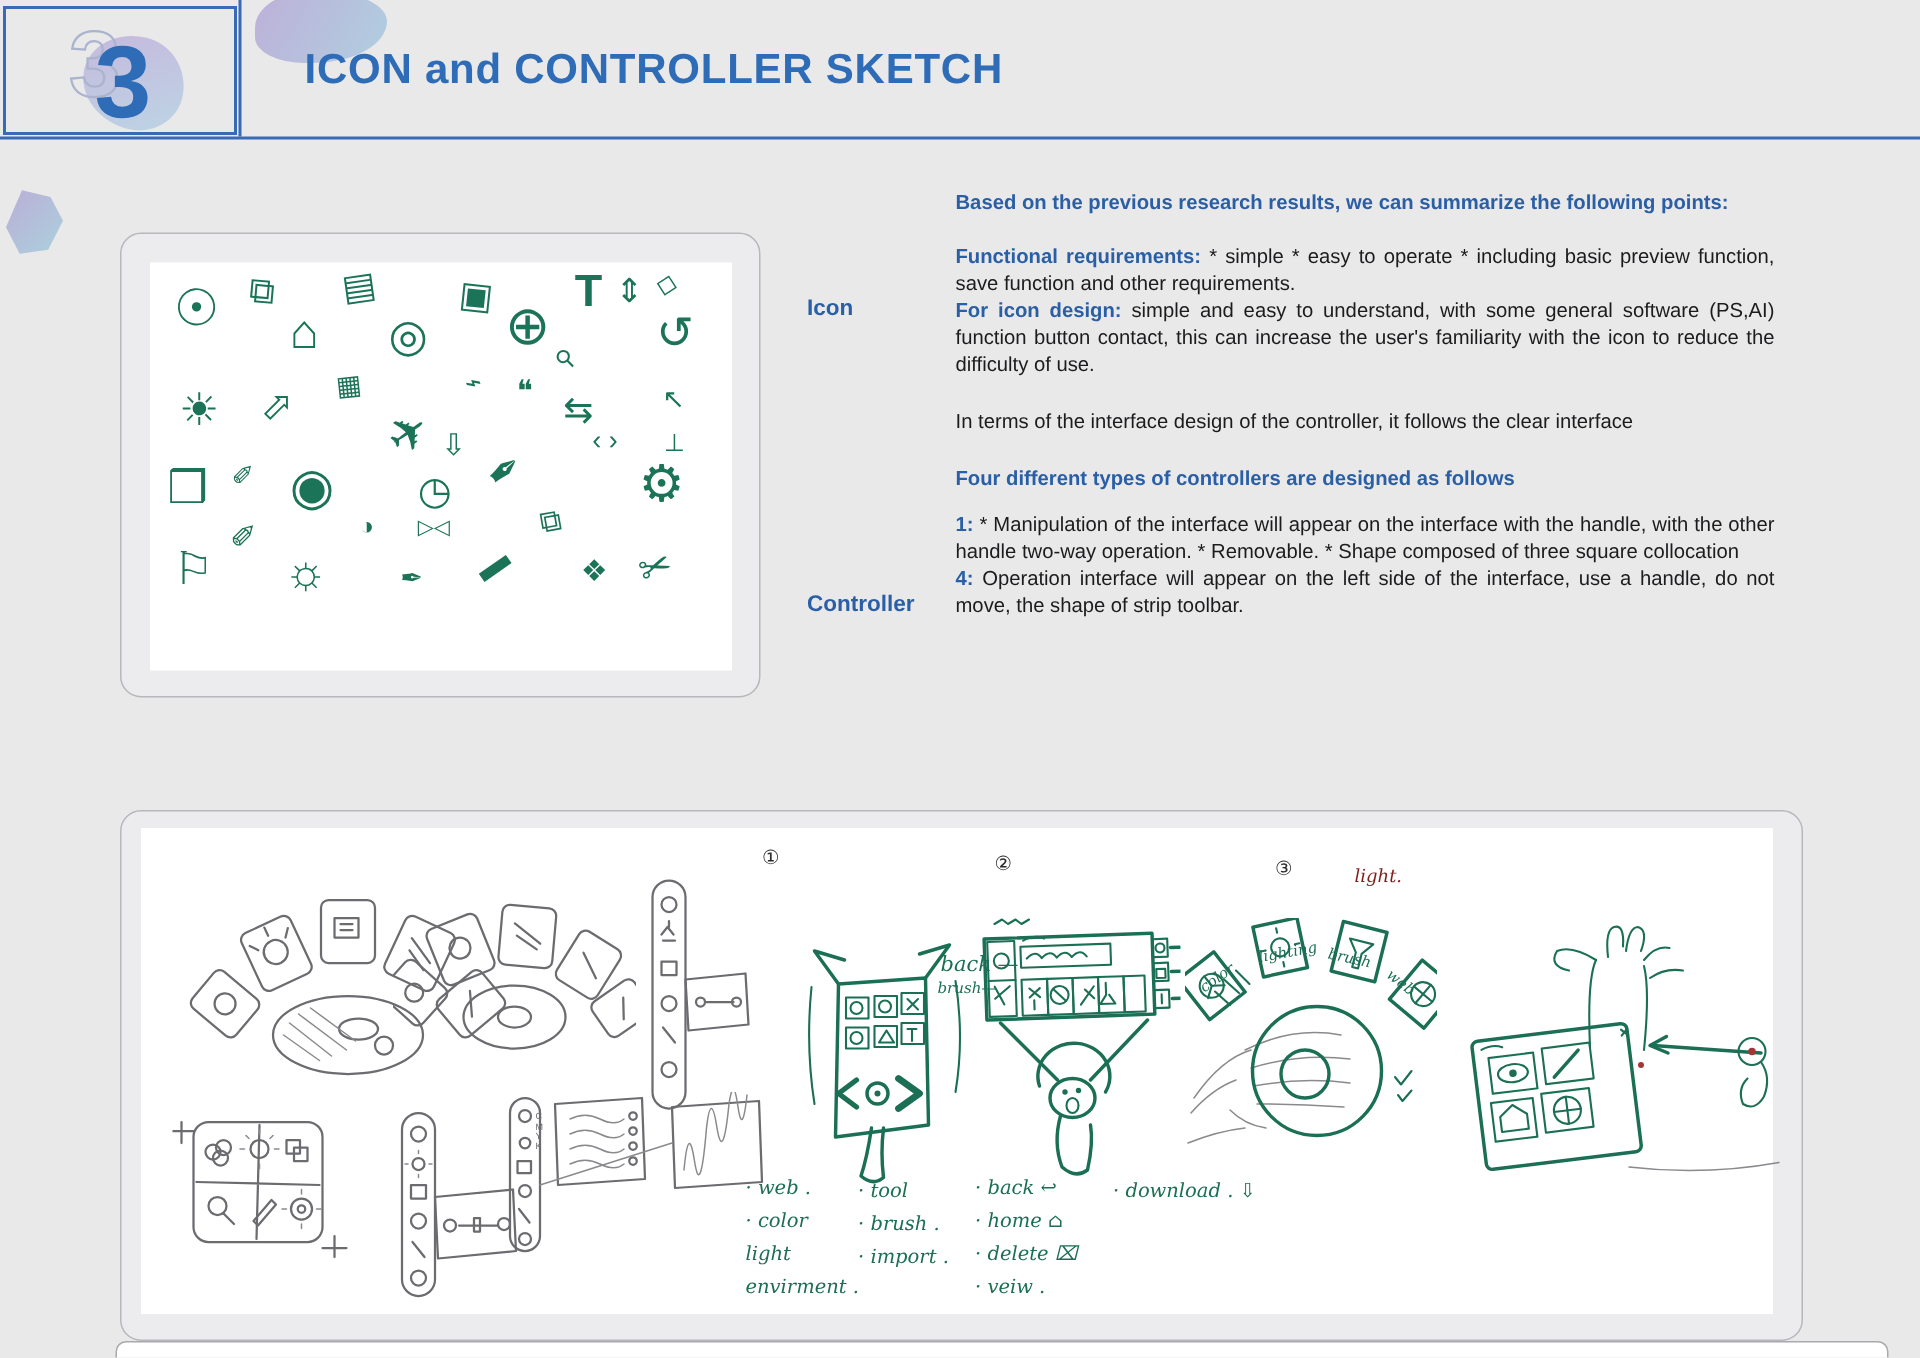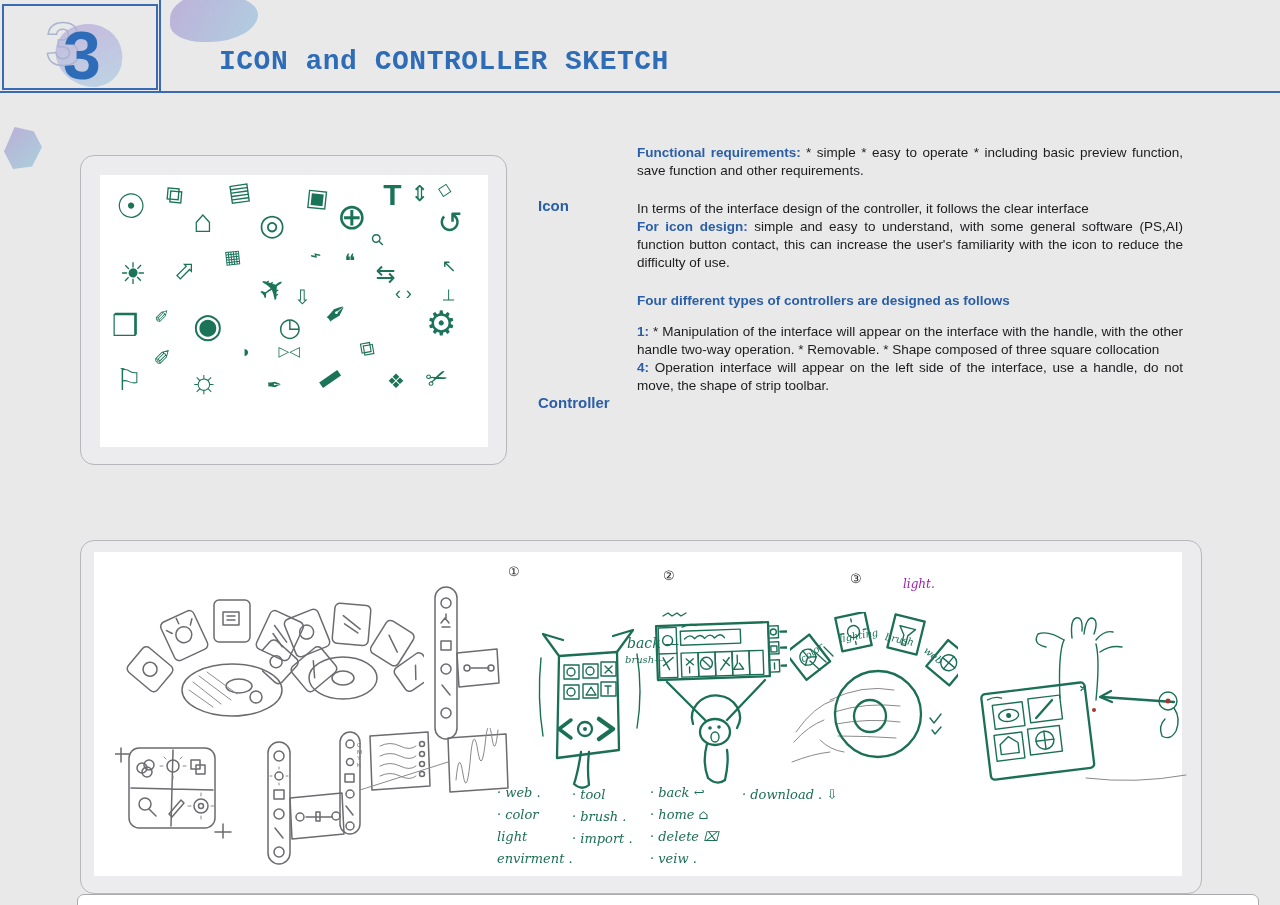--- a/index.html
+++ b/index.html
@@ -66,21 +66,21 @@
 
 <div>
   <div class="blob blob-a"></div>
   <div class="blob blob-b"></div>
   <div class="blob blob-c"></div>
   <div class="hdr-box"></div>
   <span class="num-outline">3</span>
   <span class="num-solid">3</span>
   <div class="hdr-vline"></div>
   <div class="hdr-hline"></div>
-  <h1 class="page-title" style="margin:16px;font-family:Liberation Mono, monospace;">ICON and CONTROLLER SKETCH</h1>
+  <h1 class="page-title" style="margin:0;">ICON and CONTROLLER SKETCH</h1>
 </div>
 
 <div class="panel panel-icon"></div>
 <div class="white-area icon-white">
     <span class="sk-icon" style="left: 4%; top: 5%; font-size: 34px; transform: rotate(-6deg);">☉</span>
     <span class="sk-icon" style="left: 17%; top: 3%; font-size: 24px; transform: rotate(5deg);">⧉</span>
     <span class="sk-icon" style="left: 24%; top: 11%; font-size: 32px;">⌂</span>
     <span class="sk-icon" style="left: 33%; top: 2%; font-size: 24px; transform: rotate(-8deg);">▤</span>
     <span class="sk-icon" style="left: 41%; top: 13%; font-size: 30px;">◎</span>
     <span class="sk-icon" style="left: 53%; top: 4%; font-size: 24px; transform: rotate(6deg);">▣</span>
@@ -116,23 +116,24 @@
     <span class="sk-icon" style="left: 43%; top: 74%; font-size: 18px;">✒</span>
     <span class="sk-icon" style="left: 56%; top: 70%; font-size: 22px; transform: rotate(-35deg);">▬</span>
     <span class="sk-icon" style="left: 74%; top: 72%; font-size: 20px;">❖</span>
     <span class="sk-icon" style="left: 84%; top: 70%; font-size: 26px; transform: rotate(-20deg);">✂</span>
   </div>
 
 <span class="side-label lbl-icon">Icon</span>
 <span class="side-label lbl-controller">Controller</span>
 
 <div class="text-col">
+  <p class="para"><span class="hl">Based on the previous research results, we can summarize the following points:</span></p>
   <p class="para mt18"><span class="hl">Functional requirements:</span><span> * simple * easy to operate * including basic preview function, save function and other requirements.</span></p>
+  <p class="para"><span class="hl">For icon design:</span><span> simple and easy to understand, with some general software (PS,AI) function button contact, this can increase the user's familiarity with the icon to reduce the difficulty of use.</span></p>
   <p class="para mt20"><span>In terms of the interface design of the controller, it follows the clear interface</span></p>
-  <p class="para"><span class="hl">For icon design:</span><span> simple and easy to understand, with some general software (PS,AI) function button contact, this can increase the user's familiarity with the icon to reduce the difficulty of use.</span></p>
   <p class="para mt20"><span class="hl">Four different types of controllers are designed as follows</span></p>
   <div class="mt16">
       <div class="para"><span class="hl">1:</span><span> * Manipulation of the interface will appear on the interface with the handle, with the other handle two-way operation. * Removable. * Shape composed of three square collocation</span></div>
       <div class="para"><span class="hl">4:</span><span> Operation interface will appear on the left side of the interface, use a handle, do not move, the shape of strip toolbar.</span></div>
     </div>
 </div>
 
 <div class="panel panel-bottom"></div>
 <div class="white-area bottom-white"></div>
 
@@ -397,21 +398,21 @@
     <circle class="red-fill" cx="200" cy="103" r="2.5"></circle>
     <path d="M206,110 q7,10 2,23 q-6,10 -14,5 q-4,-10 3,-17"></path>
   </g>
   <path class="pencil-thin" d="M118,180 q50,6 100,-3"></path>
 </svg>
 
 <div>
     <span class="note" style="left: 508px; top: 565px; color: rgb(43, 43, 46); font-size: 13px;">①</span>
     <span class="note" style="left: 663px; top: 569px; color: rgb(43, 43, 46); font-size: 13px;">②</span>
     <span class="note" style="left: 850px; top: 572px; color: rgb(43, 43, 46); font-size: 13px;">③</span>
-    <span class="note hand" style="left: 903px; top: 578px; color: #a21caf; font-size: 12px;">light.</span>
+    <span class="note hand" style="left: 903px; top: 578px; color: #7f1d1d; font-size: 12px;">light.</span>
     <span class="note hand" style="left: 627px; top: 636px; color: rgb(27, 111, 85); font-size: 14px;">back —</span>
     <span class="note hand" style="left: 625px; top: 654px; color: rgb(27, 111, 85); font-size: 10px;">brush—</span>
     <span class="note hand" style="left: 799px; top: 647px; color: rgb(27, 111, 85); font-size: 10px; transform: rotate(-35deg);">color</span>
     <span class="note hand" style="left: 839px; top: 630px; color: rgb(27, 111, 85); font-size: 10px; transform: rotate(-10deg);">lighting</span>
     <span class="note hand" style="left: 885px; top: 634px; color: rgb(27, 111, 85); font-size: 10px; transform: rotate(12deg);">brush</span>
     <span class="note hand" style="left: 923px; top: 650px; color: rgb(27, 111, 85); font-size: 10px; transform: rotate(38deg);">web</span>
     <span class="note" style="left: 357px; top: 742px; color: rgb(107, 107, 112); font-size: 6px;">C
 M
 Y
 K</span>

